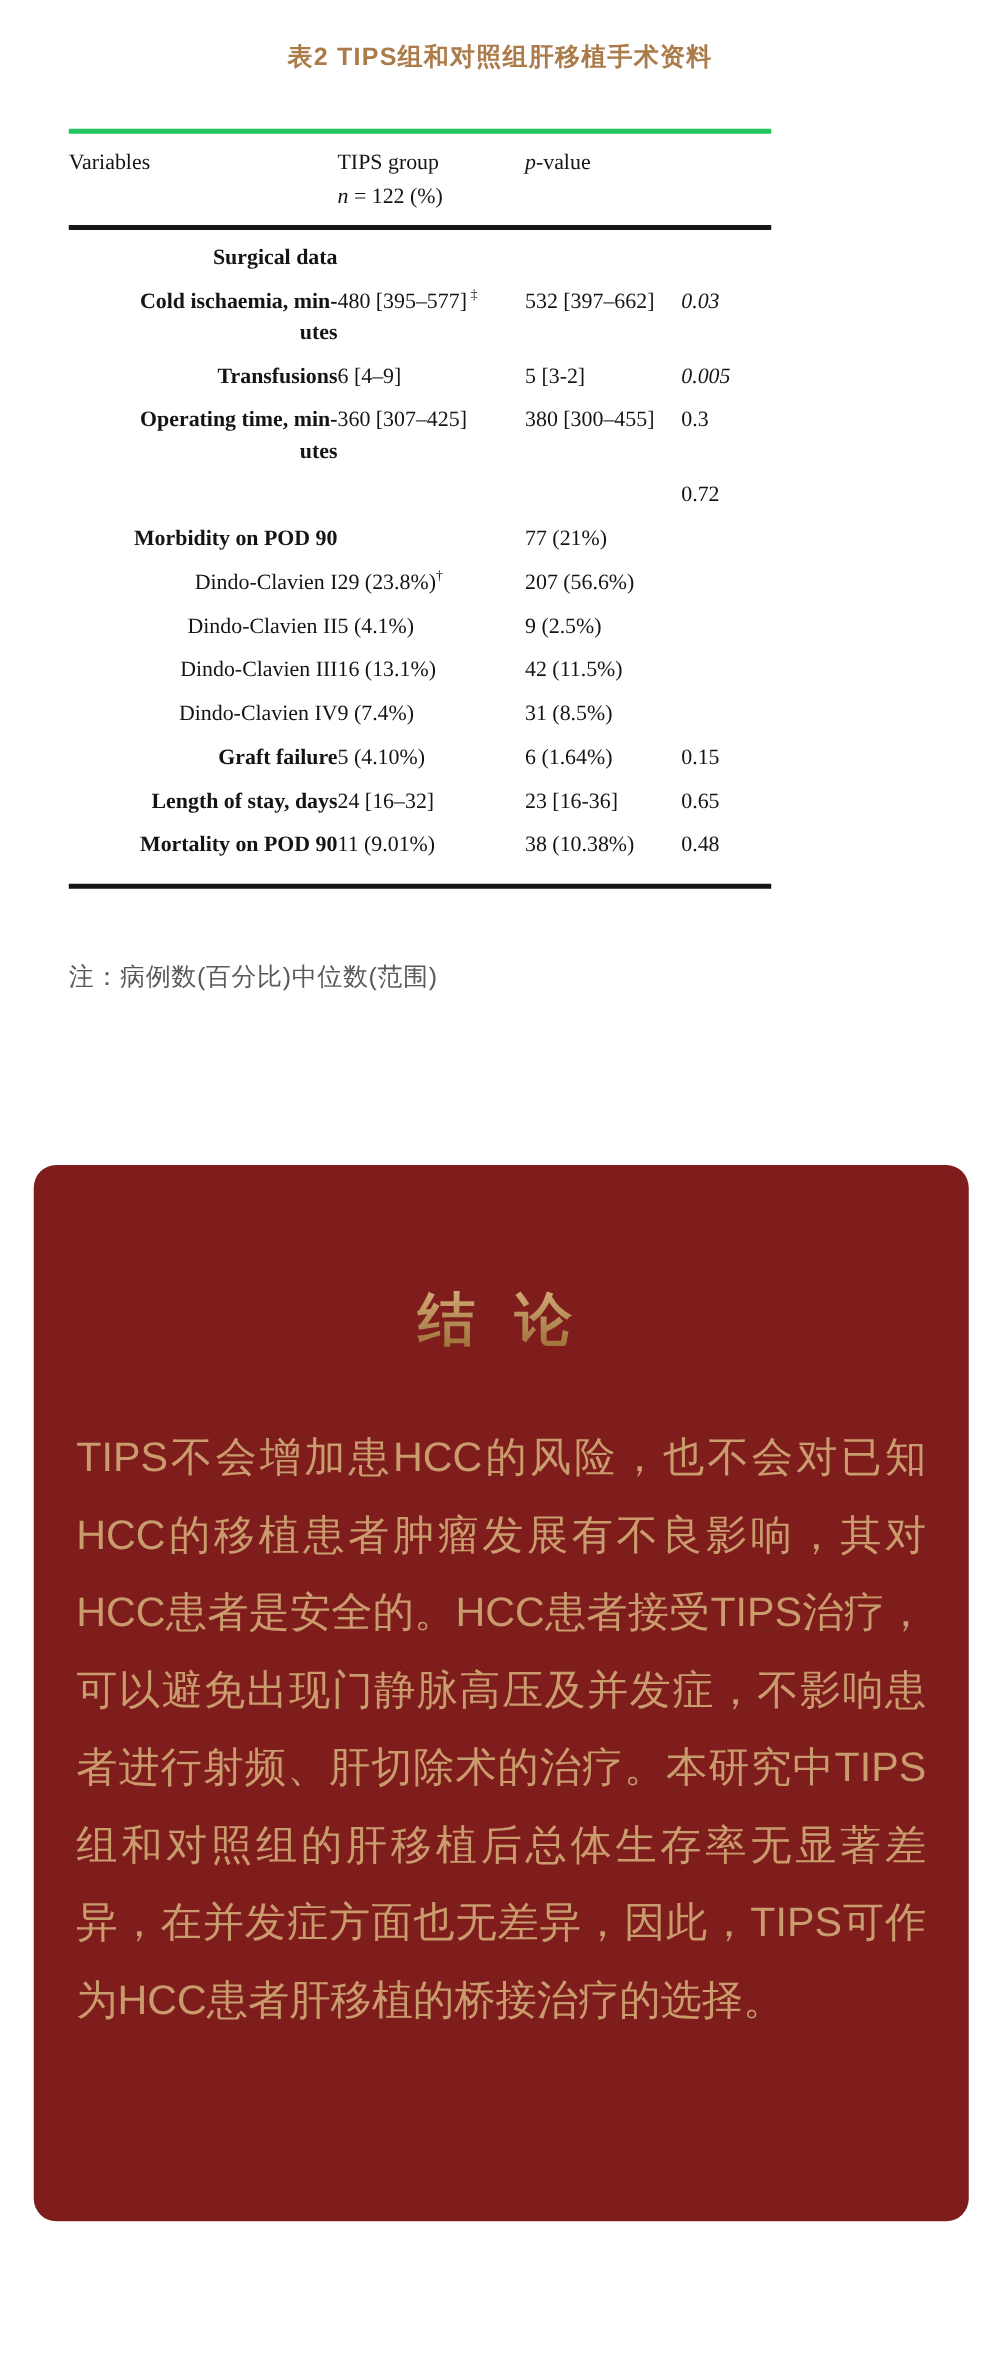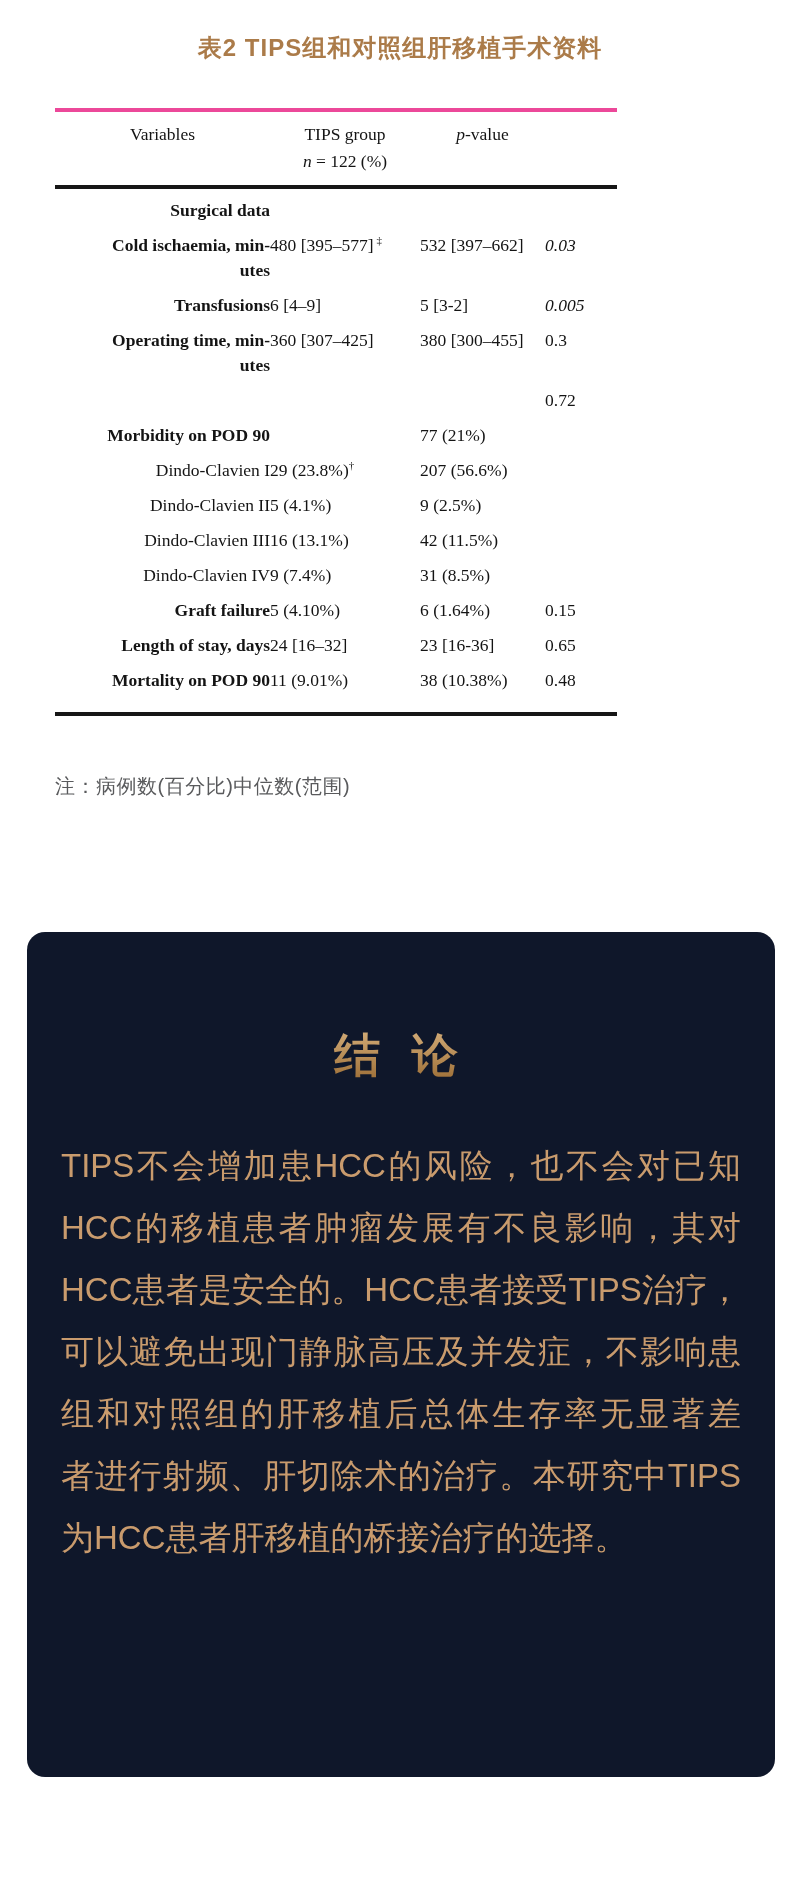--- a/index.html
+++ b/index.html
@@ -12,32 +12,32 @@
     color: #141414;
     overflow: hidden;
   }
 
   
   .caption {
     padding-top: 32px;
     text-align: center;
     font-family: "Liberation Sans", sans-serif;
     font-weight: bold;
-    font-size: 24px;
+    font-size: 20px;
     letter-spacing: 1px;
     color: #ab7b49;
   }
 
   
   .table-wrap {
     margin: 44px 0 0 55px;
     width: 562px;
     font-size: 17.5px;
   }
-  .rule-top    { border-top: 4px solid #ec4899; text-align: center; }
+  .rule-top    { border-top: 4px solid #22c55e; }
   .rule-mid    { border-bottom: 4px solid #161616; }
   .rule-bottom { border-bottom: 4px solid #161616; }
 
   .grid-row {
     display: grid;
     grid-template-columns: 215px 150px 125px 72px;
   }
   .thead .grid-row { padding: 9px 0 10px 0; line-height: 27px; }
   .tbody { padding: 4px 0 14px 0; }
   .trow  { padding: 5px 0; line-height: 25px; }
@@ -67,21 +67,21 @@
     letter-spacing: 0.5px;
   }
 
   
   .card {
     position: absolute;
     left: 27px;
     top: 932px;
     width: 748px;
     height: 845px;
-    background: #0f172a;
+    background: #7f1d1d;
     border-radius: 18px;
     padding: 100px 34px 0 34px;
   }
   .card-title {
     text-align: center;
     font-family: "Liberation Serif", serif;
     font-weight: bold;
     font-size: 46px;
     line-height: 48px;
     letter-spacing: 10px;
@@ -217,17 +217,18 @@
 
 <div class="footnote">注：病例数(百分比)中位数(范围)</div>
 
 <div class="card">
   <div class="card-title">结 论</div>
   <div class="card-body">
     <div class="c-line">TIPS不会增加患HCC的风险，也不会对已知</div>
     <div class="c-line">HCC的移植患者肿瘤发展有不良影响，其对</div>
     <div class="c-line">HCC患者是安全的。HCC患者接受TIPS治疗，</div>
     <div class="c-line">可以避免出现门静脉高压及并发症，不影响患</div>
+    <div class="c-line">者进行射频、肝切除术的治疗。本研究中TIPS</div>
     <div class="c-line">组和对照组的肝移植后总体生存率无显著差</div>
-    <div class="c-line">者进行射频、肝切除术的治疗。本研究中TIPS</div>
+    <div class="c-line">异，在并发症方面也无差异，因此，TIPS可作</div>
     <div class="c-line last">为HCC患者肝移植的桥接治疗的选择。</div>
   </div>
 </div>
 
 </body></html>

